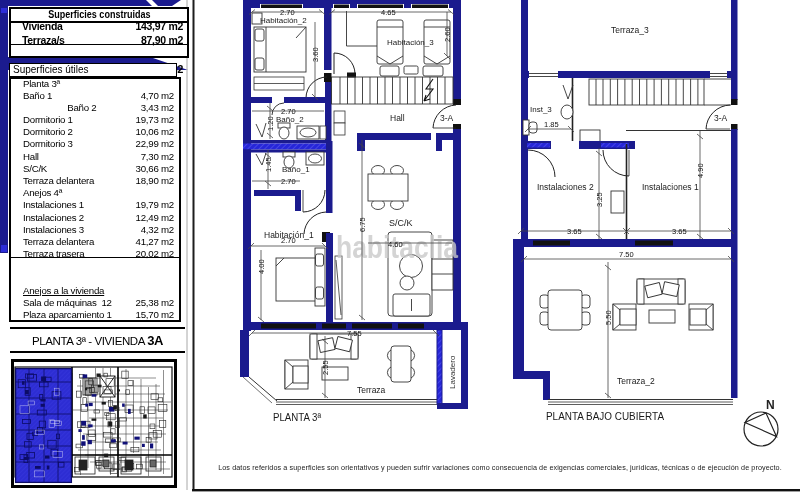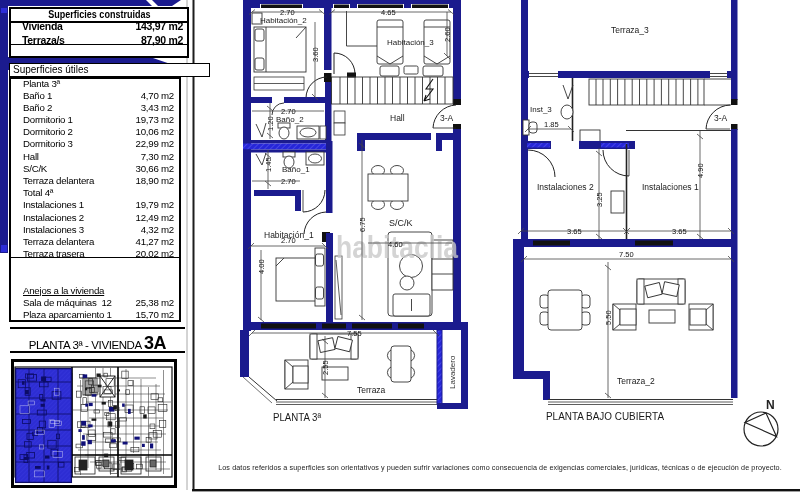--- a/index.html
+++ b/index.html
@@ -718,45 +718,45 @@
 
   <div class="t1row" style="top:11px;">Vivienda<span class="v">143,97 m2</span></div>
 
   <div class="t1row" style="top:24.5px;">Terraza/s<span class="v">87,90 m2</span></div>
 
   <div class="abs" style="left:0;top:34.5px;width:100%;border-top:1.5px solid #000;"></div>
 
   <div class="t1row" style="top:54px;">Total<span class="v">231,87 m2</span></div>
 </div>
 
-<div class="abs" style="left:9px;top:63px;width:201px;height:14px;border:1.5px solid #000;background:#fff;box-sizing:border-box;font-size:10px;padding-left:3px;line-height:11px;">Superficies útiles</div>
+<div class="abs" style="left:9px;top:63px;width:168px;height:14px;border:1.5px solid #000;background:#fff;box-sizing:border-box;font-size:10px;padding-left:3px;line-height:11px;">Superficies útiles</div>
 
 <div class="abs" style="left:9px;top:77px;width:172px;height:245px;border:2px solid #000;background:#fff;box-sizing:border-box;">
   <div class="t2row" style="top:-1.5px;">Planta 3ª</div>
   <div class="t2row" style="top:10.7px;">Baño 1<span class="v">4,70 m2</span></div>
-  <div class="t2row" style="top:22.9px;">Baño 2<span class="v">3,43 m2</span></div>
+  <div class="t2row" style="top:22.9px;text-align:center;">Baño 2<span class="v">3,43 m2</span></div>
   <div class="t2row" style="top:35.0px;">Dormitorio 1<span class="v">19,73 m2</span></div>
   <div class="t2row" style="top:47.2px;">Dormitorio 2<span class="v">10,06 m2</span></div>
   <div class="t2row" style="top:59.4px;">Dormitorio 3<span class="v">22,99 m2</span></div>
   <div class="t2row" style="top:71.6px;">Hall<span class="v">7,30 m2</span></div>
   <div class="t2row" style="top:83.8px;">S/C/K<span class="v">30,66 m2</span></div>
   <div class="t2row" style="top:95.9px;">Terraza delantera<span class="v">18,90 m2</span></div>
-  <div class="t2row" style="top:108.1px;">Total 4ª</div>
+  <div class="t2row" style="top:108.1px;">Anejos 4ª</div>
   <div class="t2row" style="top:120.3px;">Instalaciones 1<span class="v">19,79 m2</span></div>
   <div class="t2row" style="top:132.5px;">Instalaciones 2<span class="v">12,49 m2</span></div>
   <div class="t2row" style="top:144.7px;">Instalaciones 3<span class="v">4,32 m2</span></div>
   <div class="t2row" style="top:156.8px;">Terraza delantera<span class="v">41,27 m2</span></div>
   <div class="t2row" style="top:169.0px;">Terraza trasera<span class="v">20,02 m2</span></div>
   <div class="abs" style="left:0;top:177.7px;width:100%;border-top:1px solid #000;"></div>
   <div class="t2row" style="top:205.6px;text-decoration:underline;">Anejos a la vivienda</div>
   <div class="t2row" style="top:217.7px;">Sala de máquinas&nbsp; 12<span class="v">25,38 m2</span></div>
   <div class="t2row" style="top:229.9px;">Plaza aparcamiento 1<span class="v">15,70 m2</span></div>
 </div>
 
 <div class="abs" style="left:10px;top:327px;width:175px;border-top:2px solid #000;"></div>
 
-<div class="abs" style="left:0px;top:333px;width:195px;text-align:center;font-size:11.5px;letter-spacing:-0.4px;color:#000;">PLANTA 3ª - VIVIENDA <b style="font-size:18px;">3A</b></div>
+<div class="abs" style="left:0px;top:333px;width:195px;text-align:center;font-size:11.5px;letter-spacing:-0.4px;color:#000;">PLANTA 3ª - VIVIENDA <b style="font-size:13px;">3A</b></div>
 
 <div class="abs" style="left:10px;top:351px;width:175px;border-top:2px solid #000;"></div>
 
 <div class="abs" style="left:200px;top:463px;width:600px;text-align:center;font-size:7.2px;color:#1a1a1a;letter-spacing:0.1px;">Los datos referidos a superficies son orientativos y pueden sufrir variaciones como consecuencia de exigencias comerciales, jurídicas, técnicas o de ejecución de proyecto.</div>
 
 </div>
 
 </body></html>

